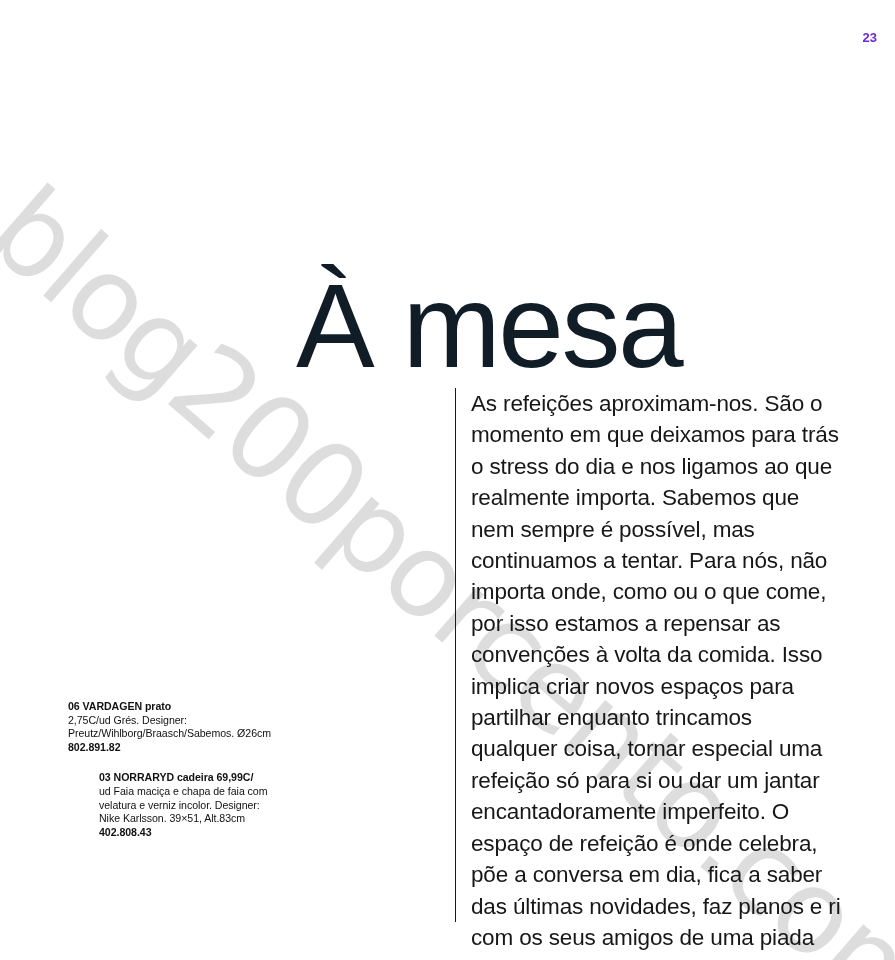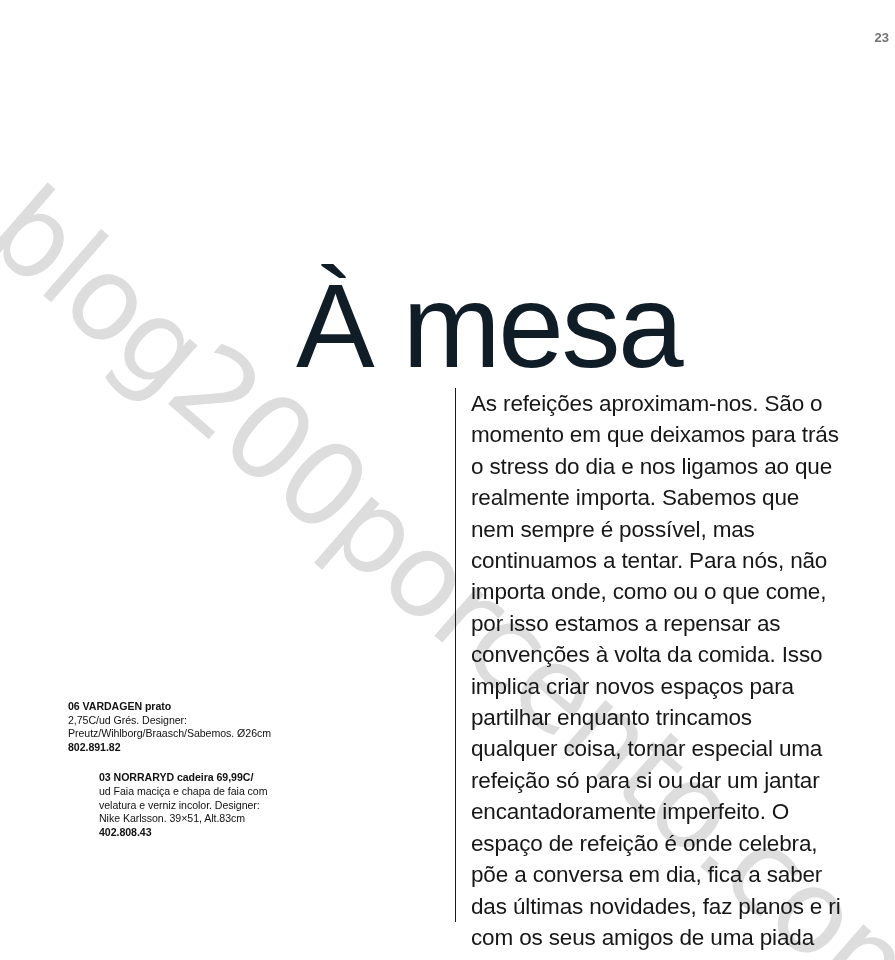--- a/index.html
+++ b/index.html
@@ -40,25 +40,25 @@
     font-weight: 400;
     letter-spacing: -3px;
     color: #dddddd;
     white-space: nowrap;
     line-height: 1;
   }
 
   
   #page-number {
     position: absolute;
-    right: 6px;
+    right: 18px;
     top: 30px;
     font-size: 13px;
     font-weight: 700;
-    color: #737373;
+    color: #6d28d9;
     letter-spacing: 0px;
     z-index: 3;
   }
 
   
   #page-title {
     position: absolute;
     left: 296px;
     top: 186px;
     font-size: 118px;

